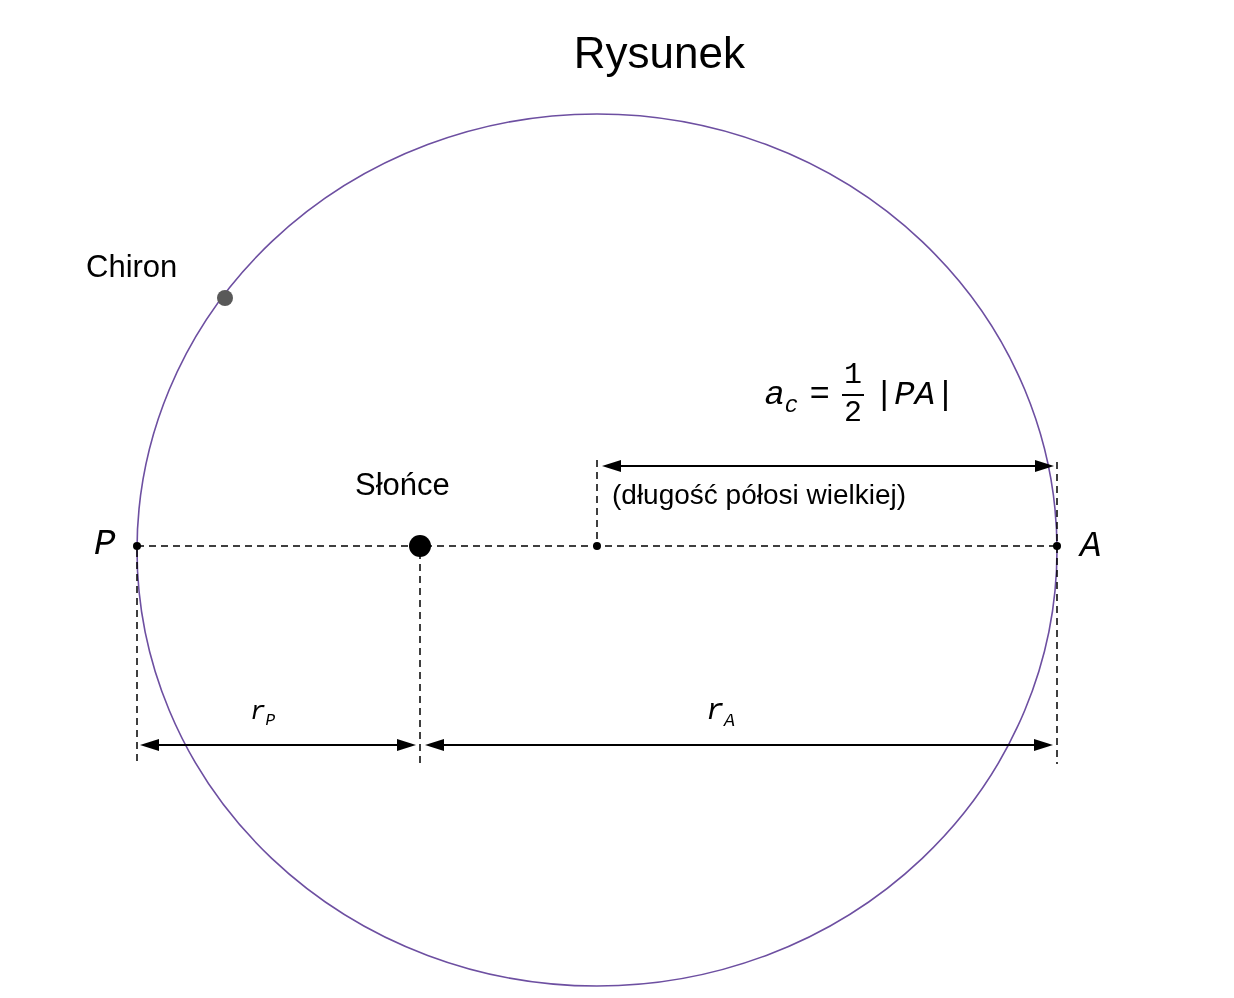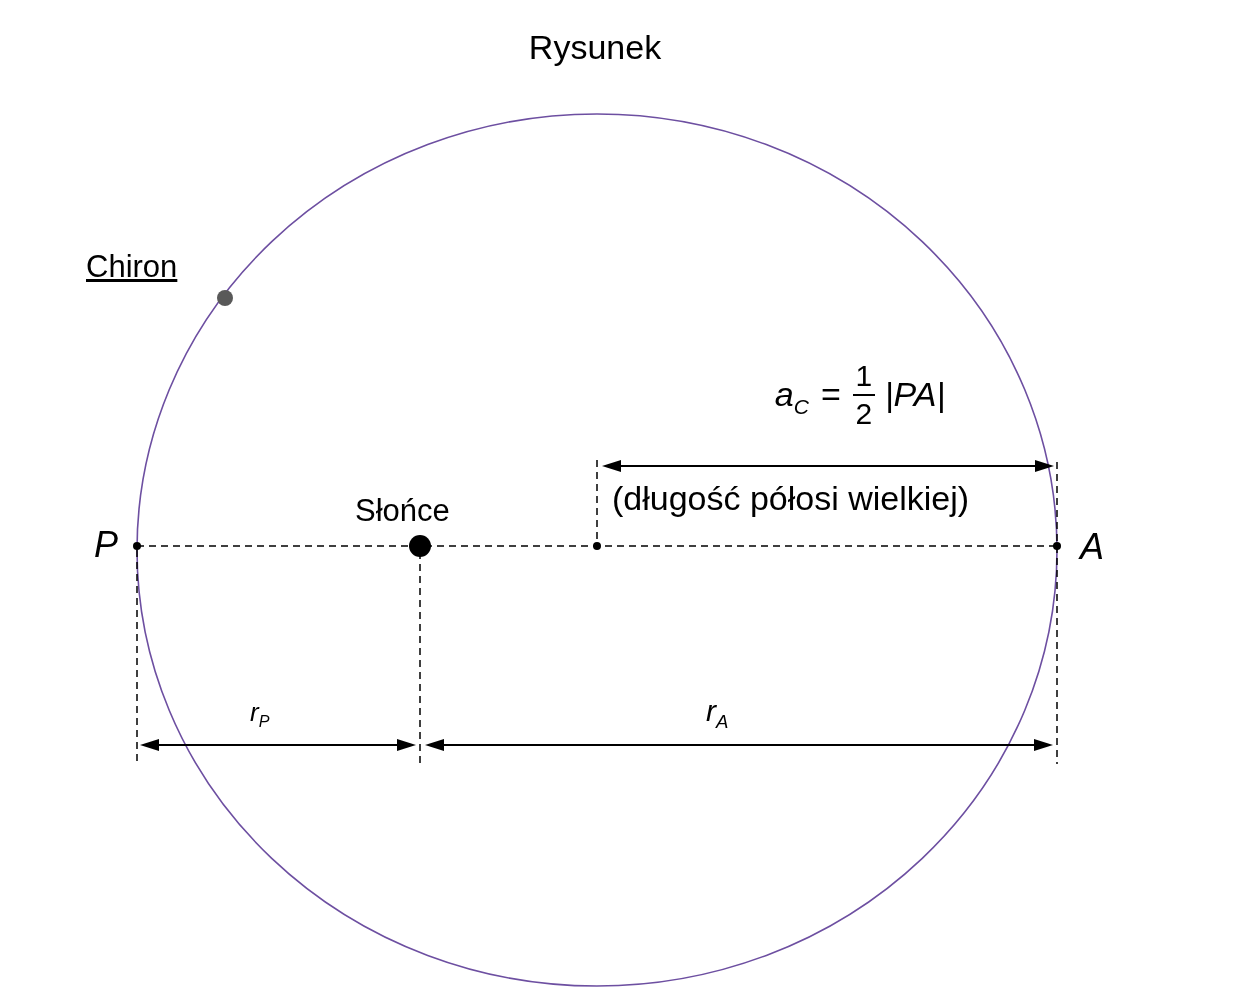--- a/index.html
+++ b/index.html
@@ -8,23 +8,23 @@
     background: #ffffff;
     font-family: "Liberation Sans", sans-serif;
     position: relative;
     overflow: hidden;
     color: #000;
   }
   .stage { position: absolute; left: 0; top: 0; width: 1234px; height: 998px; }
   svg.diagram { position: absolute; left: 0; top: 0; display: block; }
   .lbl { position: absolute; color: #000; white-space: nowrap; }
   .sans { font-family: "Liberation Sans", sans-serif; font-style: normal; }
-  .math { font-family: Liberation Sans, sans-serif; font-style: italic; }
+  .math { font-family: Liberation Mono, monospace; font-style: italic; }
   sub.msub { font-size: 0.62em; font-style: italic; line-height: 0; }
-  .title { text-align: center; font-size: 34px; }
+  .title { text-align: right; font-size: 44px; }
   .formula {
     position: absolute;
     display: flex;
     align-items: center;
     justify-content: center;
     gap: 10px;
     font-size: 34px;
   }
   .formula .eq { font-style: normal; padding: 0 2px; }
   .frac {
@@ -78,38 +78,38 @@
 
     <circle cx="225" cy="298" r="8" fill="#595959"></circle>
     <circle cx="420" cy="546" r="11" fill="#000"></circle>
     <circle cx="137" cy="546" r="4" fill="#000"></circle>
     <circle cx="1057" cy="546" r="4" fill="#000"></circle>
     <circle cx="597" cy="546" r="4" fill="#000"></circle>
   </svg>
 
   <div class="lbl sans title" style="left:445px; top:28px; width:300px;">Rysunek</div>
 
-  <div class="lbl sans" style="left:86px; top:249px; font-size:31px;text-decoration:underline;">Chiron</div>
+  <div class="lbl sans" style="left:86px; top:249px; font-size:31px;">Chiron</div>
 
-  <div class="lbl sans" style="left:355px; top:493px; font-size:31px;">Słońce</div>
+  <div class="lbl sans" style="left:355px; top:467px; font-size:31px;">Słońce</div>
 
   <div class="lbl math" style="left:94px; top:524px; font-size:36px;">P</div>
 
   <div class="lbl math" style="left:1080px; top:526px; font-size:36px;">A</div>
 
   <div class="formula math" style="left:695px; top:360px; width:330px;">
     <span><span>a</span><sub class="msub">C</sub></span>
     <span class="eq">=</span>
     <span class="frac">
       <span>1</span>
       <span class="fbar"></span>
       <span>2</span>
     </span>
     <span>|PA|</span>
   </div>
 
-  <div class="lbl sans" style="left:612px; top:479px; font-size:34px;">(długość półosi wielkiej)</div>
+  <div class="lbl sans" style="left:612px; top:479px; font-size:28px;">(długość półosi wielkiej)</div>
 
   <div class="lbl math" style="left:250px; top:697px; font-size:26px;"><span>r</span><sub class="msub">P</sub></div>
 
   <div class="lbl math" style="left:706px; top:694px; font-size:30px;"><span>r</span><sub class="msub">A</sub></div>
 
 </div>
 
 </body></html>

